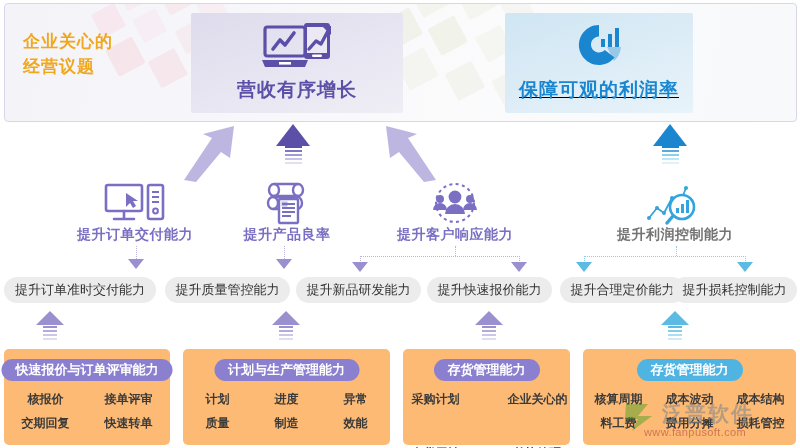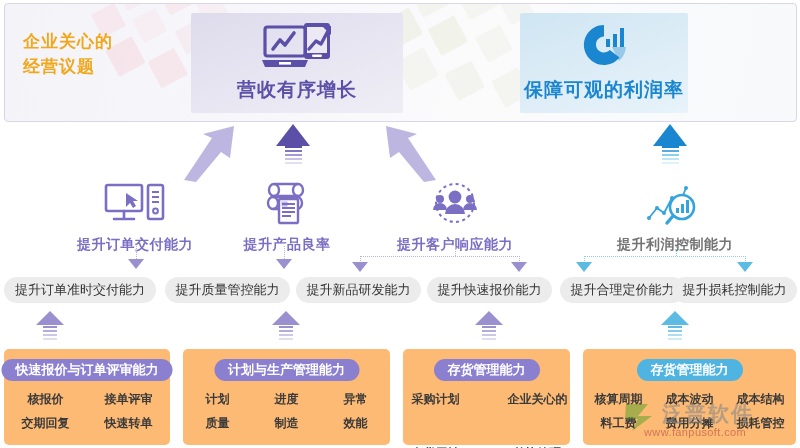--- a/index.html
+++ b/index.html
@@ -34,39 +34,40 @@
     display:flex;flex-direction:column;align-items:center;justify-content:flex-start;
   }
   .pillar .ico{height:56px;margin-top:6px;display:flex;align-items:center;justify-content:center;}
   .pillar .ptitle{font-size:19px;font-weight:bold;letter-spacing:1px;margin-top:2px;}
   #pillar-revenue{
     left:186px;width:212px;
     background:linear-gradient(160deg,#dedcec 0%,#e6e4f1 45%,#efeef5 100%);
   }
   #pillar-revenue .ptitle{color:#5b4fa8;}
   #pillar-profit{
-    left:515px;width:168px;
+    left:500px;width:188px;
     background:linear-gradient(160deg,#cfe6f3 0%,#dcecf6 50%,#e8f3fa 100%);
+    text-decoration:underline;
   }
   #pillar-profit .ptitle{color:#1a86cf;}
 
   .varrow{position:absolute;width:34px;}
   .varrow .head{
     width:0;height:0;margin:0 auto;
     border-left:17px solid transparent;border-right:17px solid transparent;
   }
   .varrow .stem{margin:0 auto;width:17px;}
   .varrow .stem i{display:block;height:2px;margin-bottom:2px;}
 
   .diag{position:absolute;}
 
   
   .cap{position:absolute;text-align:center;}
   .cap .capico{height:46px;display:flex;align-items:flex-end;justify-content:center;}
-  .cap .caplabel{font-size:14px;font-weight:bold;letter-spacing:.5px;margin-top:10px;white-space:nowrap;}
+  .cap .caplabel{font-size:14px;font-weight:bold;letter-spacing:.5px;margin-top:0;white-space:nowrap;}
   .cap.purple .caplabel{color:#7b6fc4;}
   .cap.blue .caplabel{color:#737373;}
 
   
   .brk{position:absolute;}
   .brk .hline{position:absolute;height:0;border-top:1px dotted #b9b2dd;}
   .brk .vline{position:absolute;width:0;border-left:1px dotted #b9b2dd;}
   .brk.blue .hline{border-top-color:#8fcdea;}
   .brk.blue .vline{border-left-color:#8fcdea;}
   .dtri{position:absolute;width:0;height:0;

